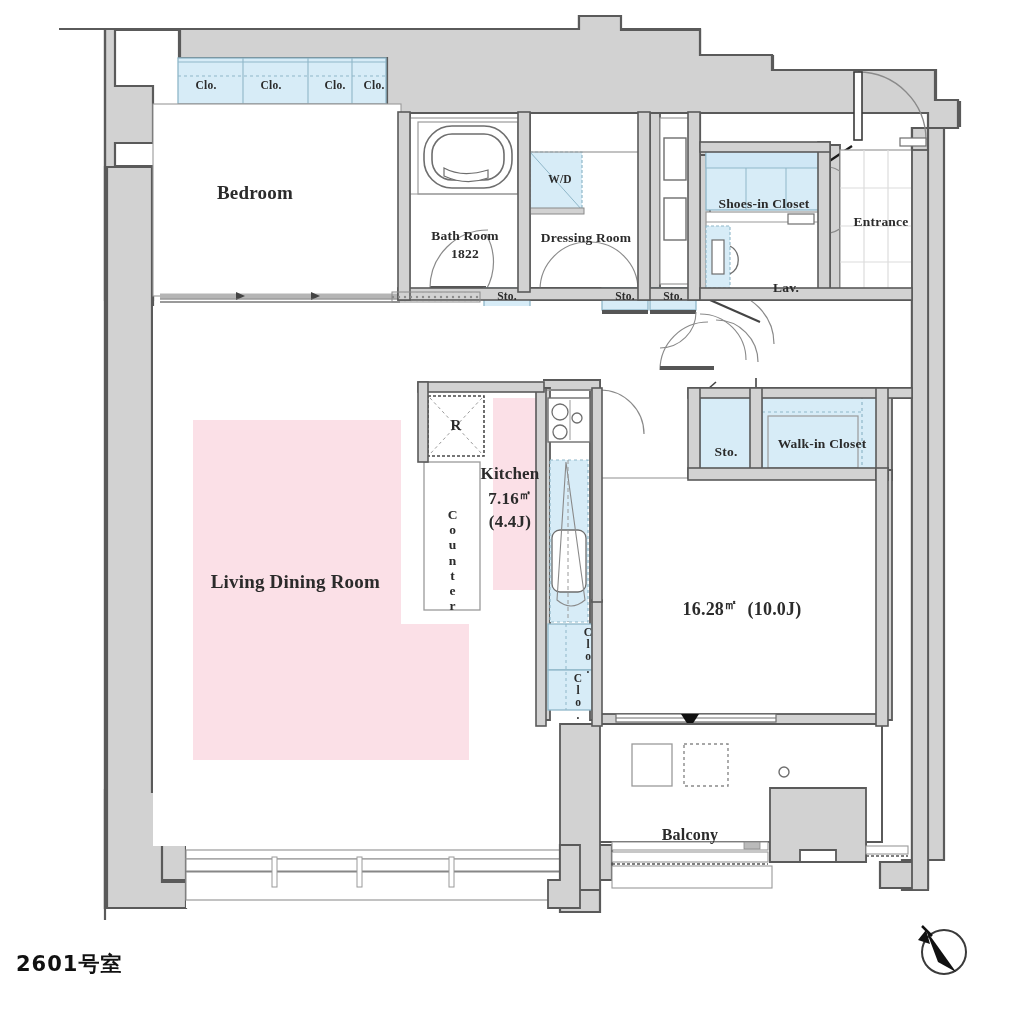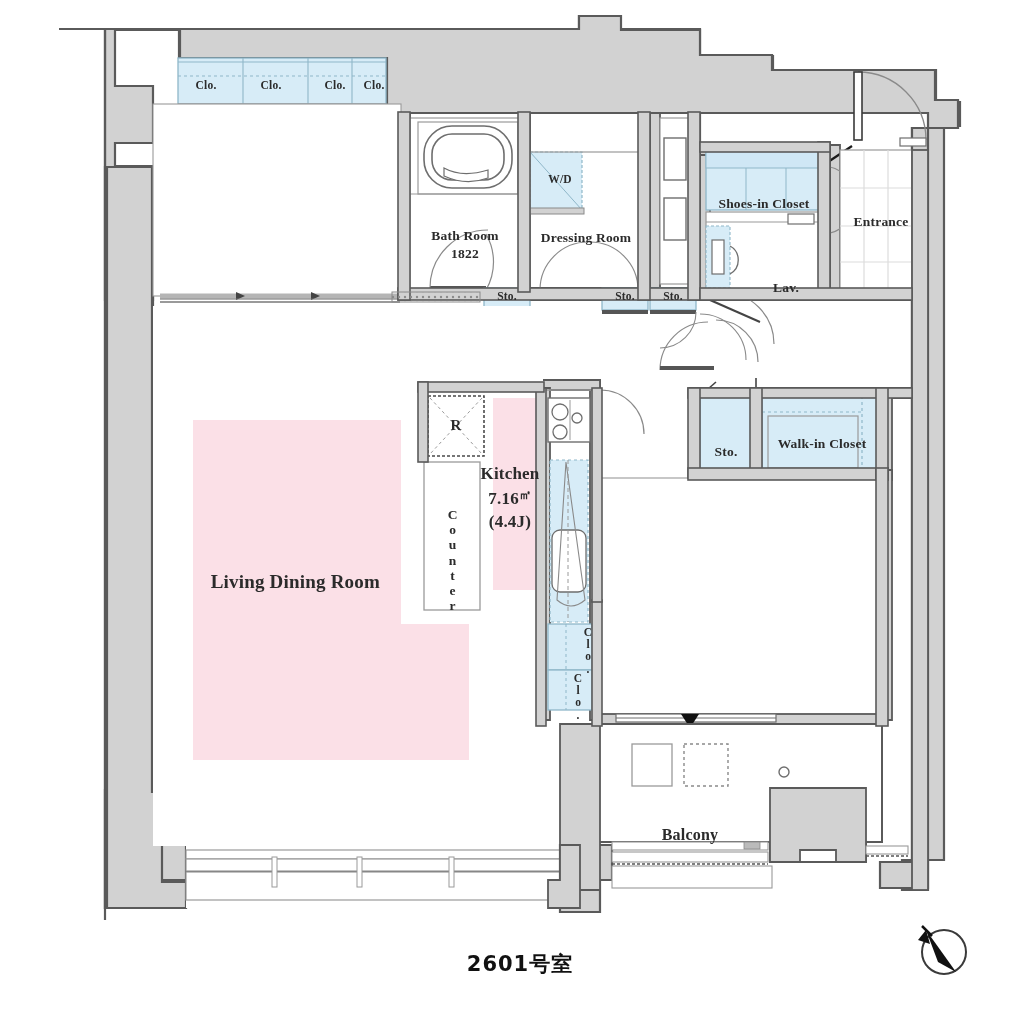--- a/index.html
+++ b/index.html
@@ -58,21 +58,21 @@
   }
   .vert {
     writing-mode: vertical-rl;
     text-orientation: upright;
   }
   .unit-title {
     position: absolute;
     left: 16px;
     right: 0;
     top: 950px;
-    text-align: center;
+    text-align: left;
     font-family: "DejaVu Sans", "Liberation Sans", sans-serif;
     font-size: 21px;
     font-weight: 700;
     color: #111111;
     letter-spacing: 1px;
   }
   .sup-m2 {
     font-size: 0.74em;
     vertical-align: 0.42em;
     margin-left: 0px;
@@ -445,20 +445,21 @@
 
     <g>
       <circle cx="944" cy="952" r="22" fill="#ffffff" stroke="#3a3a3a" stroke-width="2"></circle>
       <path d="M926,930 L956,972 L938,962 Z" fill="#111111"></path>
       <path d="M926,930 L930,944 L918,940 Z" fill="#111111"></path>
       <line x1="922" y1="926" x2="932" y2="936" stroke="#111" stroke-width="2.5"></line>
     </g>
 
   </svg>
 
+  <div class="lbl room-name" style="left:155px; top:182px; width:200px;">Bedroom</div>
 
   <div class="lbl tiny" style="left:186px; top:79px; width:40px;">Clo.</div>
   <div class="lbl tiny" style="left:251px; top:79px; width:40px;">Clo.</div>
   <div class="lbl tiny" style="left:315px; top:79px; width:40px;">Clo.</div>
   <div class="lbl tiny" style="left:356px; top:79px; width:36px;">Clo.</div>
 
   <div class="lbl small" style="left:408px; top:208px; width:114px;">
     <div>Bath Room</div>
   </div>
   <div class="lbl small" style="left:408px; top:226px; width:114px;">1822</div>
@@ -488,18 +489,21 @@
   <div class="lbl room-area" style="left:470px; top:488px; width:80px; font-size:17px;">
     <span>7.16</span><span class="sup-m2">㎡</span>
   </div>
   <div class="lbl room-area" style="left:470px; top:512px; width:80px; font-size:17px;">(4.4J)</div>
 
   <div class="lbl tiny vert" style="left:578px; top:626px; width:16px; height:44px;">Clo.</div>
   <div class="lbl tiny vert" style="left:568px; top:672px; width:16px; height:40px;">Clo.</div>
 
   <div class="lbl room-name" style="left:158px; top:571px; width:222px;text-align:right;">Living Dining Room</div>
 
+  <div class="lbl room-area" style="left:628px; top:597px; width:228px;">
+    <span>16.28</span><span class="sup-m2">㎡</span><span class="gapwide"></span><span>(10.0J)</span>
+  </div>
 
   <div class="lbl small" style="left:640px; top:806px; width:100px; font-size:16px;">Balcony</div>
 
   <div class="unit-title">2601号室</div>
 
 </div>
 
 </body></html>

